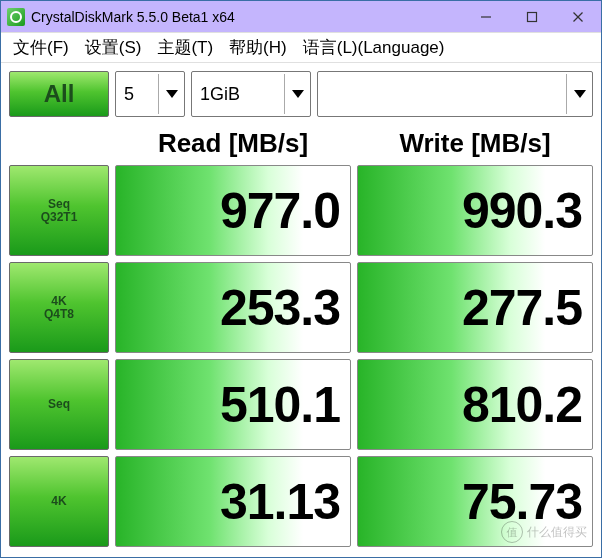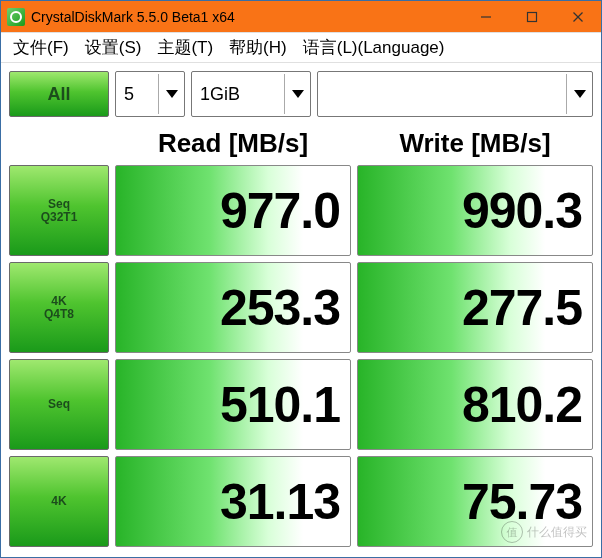--- a/index.html
+++ b/index.html
@@ -14,21 +14,21 @@
   .window {
     border: 1px solid #3a6ea5;
     width: 602px;
     height: 558px;
     display: flex;
     flex-direction: column;
     background: #fff;
   }
   .titlebar {
     height: 32px;
-    background: #f97316;
+    background: #c4b5fd;
     display: flex;
     align-items: center;
     padding: 0 0 0 6px;
     border-bottom: 1px solid #e0e0e0;
   }
   .titlebar .app-icon {
     width: 18px; height: 18px;
     margin-right: 6px;
     background: linear-gradient(135deg,#6fd06f 0%,#1a9a1a 100%);
     border-radius: 2px;
@@ -76,21 +76,21 @@
     grid-template-columns: 100px 70px 120px 1fr;
     gap: 6px;
     align-items: stretch;
     height: 46px;
   }
   .btn-green {
     background: linear-gradient(to bottom, #9fe86f 0%, #4fc42f 45%, #1a9a1a 100%);
     border: 1px solid #6a6a6a;
     color: #1c4d1c;
     font-weight: 600;
-    font-size: 18px;
+    font-size: 24px;
     display: flex;
     align-items: center;
     justify-content: center;
     text-align: center;
     line-height: 1.05;
     border-radius: 2px;
     padding: 2px;
   }
   .btn-green.two-line { font-size: 12px; flex-direction: column; }
   .select-like {

